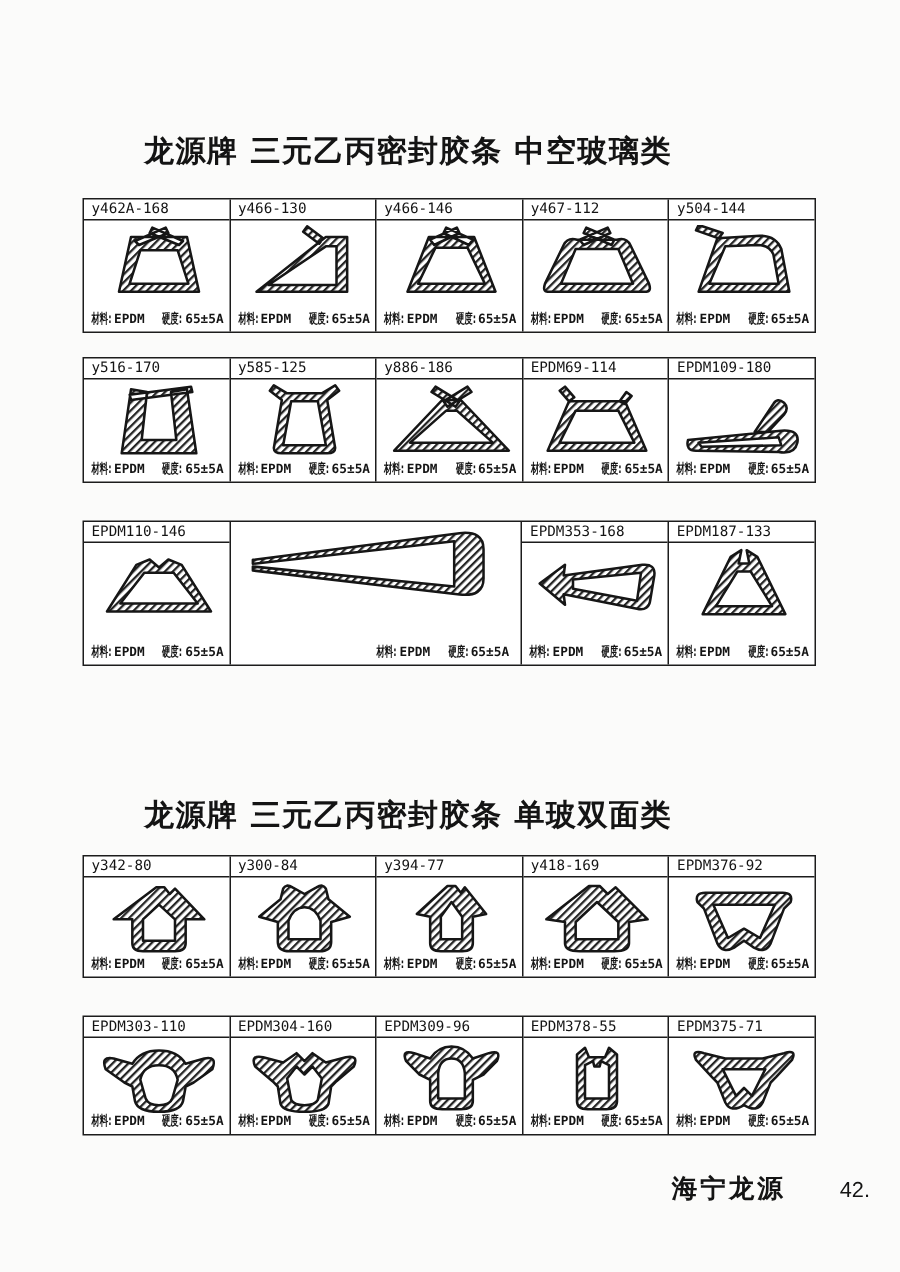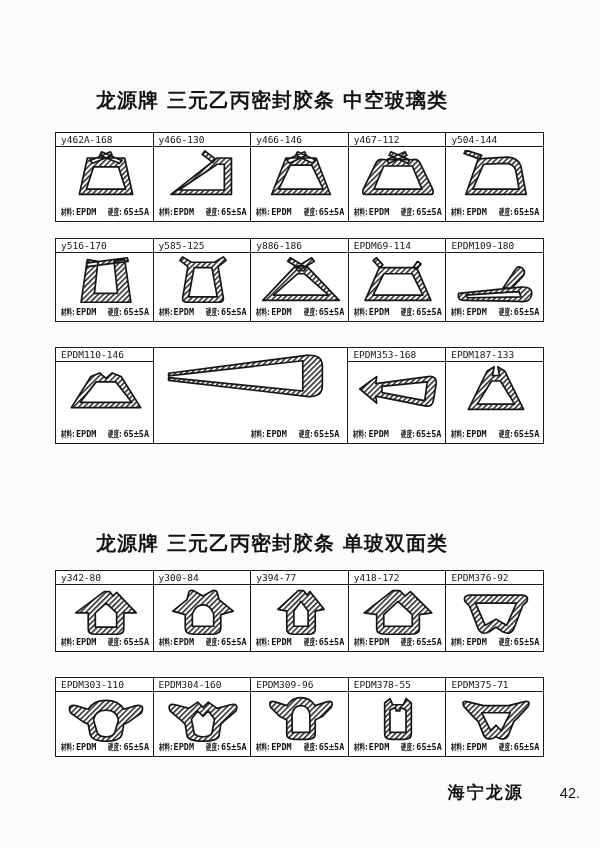--- a/index.html
+++ b/index.html
@@ -300,21 +300,21 @@
         </svg>
       <div class="cell-foot">
           <span class="zh">材料:</span>
           <span class="val mat">EPDM</span>
           <span class="zh">硬度:</span>
           <span class="val">65±5A</span>
         </div>
     </div>
   </div>
   <div class="cell">
-    <div class="cell-head">y418-172</div>
+    <div class="cell-head">y418-169</div>
     <div class="cell-body">
       <svg class="profile" viewBox="0 0 100 54">
           <path class="pshape" d="M12 28 L44 3 L52 3 L58 9 L64 4 L88 28 L74 30 L74 46 Q74 52 63 52 L37 52 Q26 52 26 46 L26 30 Z M34 30 L50 15 L66 30 L66 43 L34 43 Z"></path>
         </svg>
       <div class="cell-foot">
           <span class="zh">材料:</span>
           <span class="val mat">EPDM</span>
           <span class="zh">硬度:</span>
           <span class="val">65±5A</span>
         </div>

